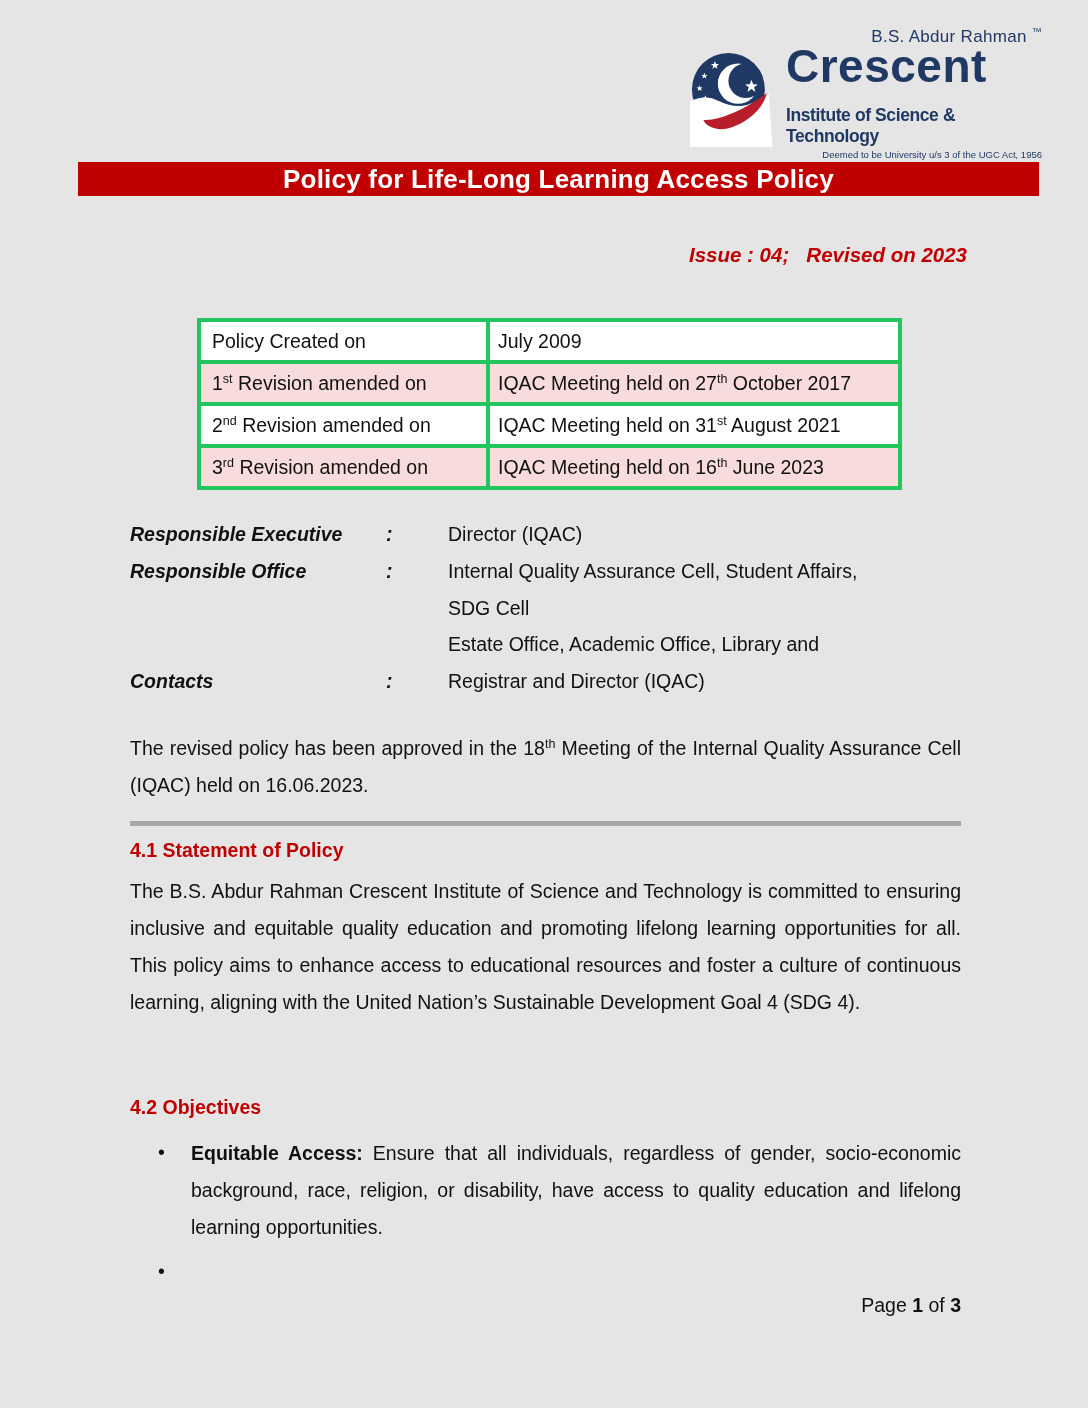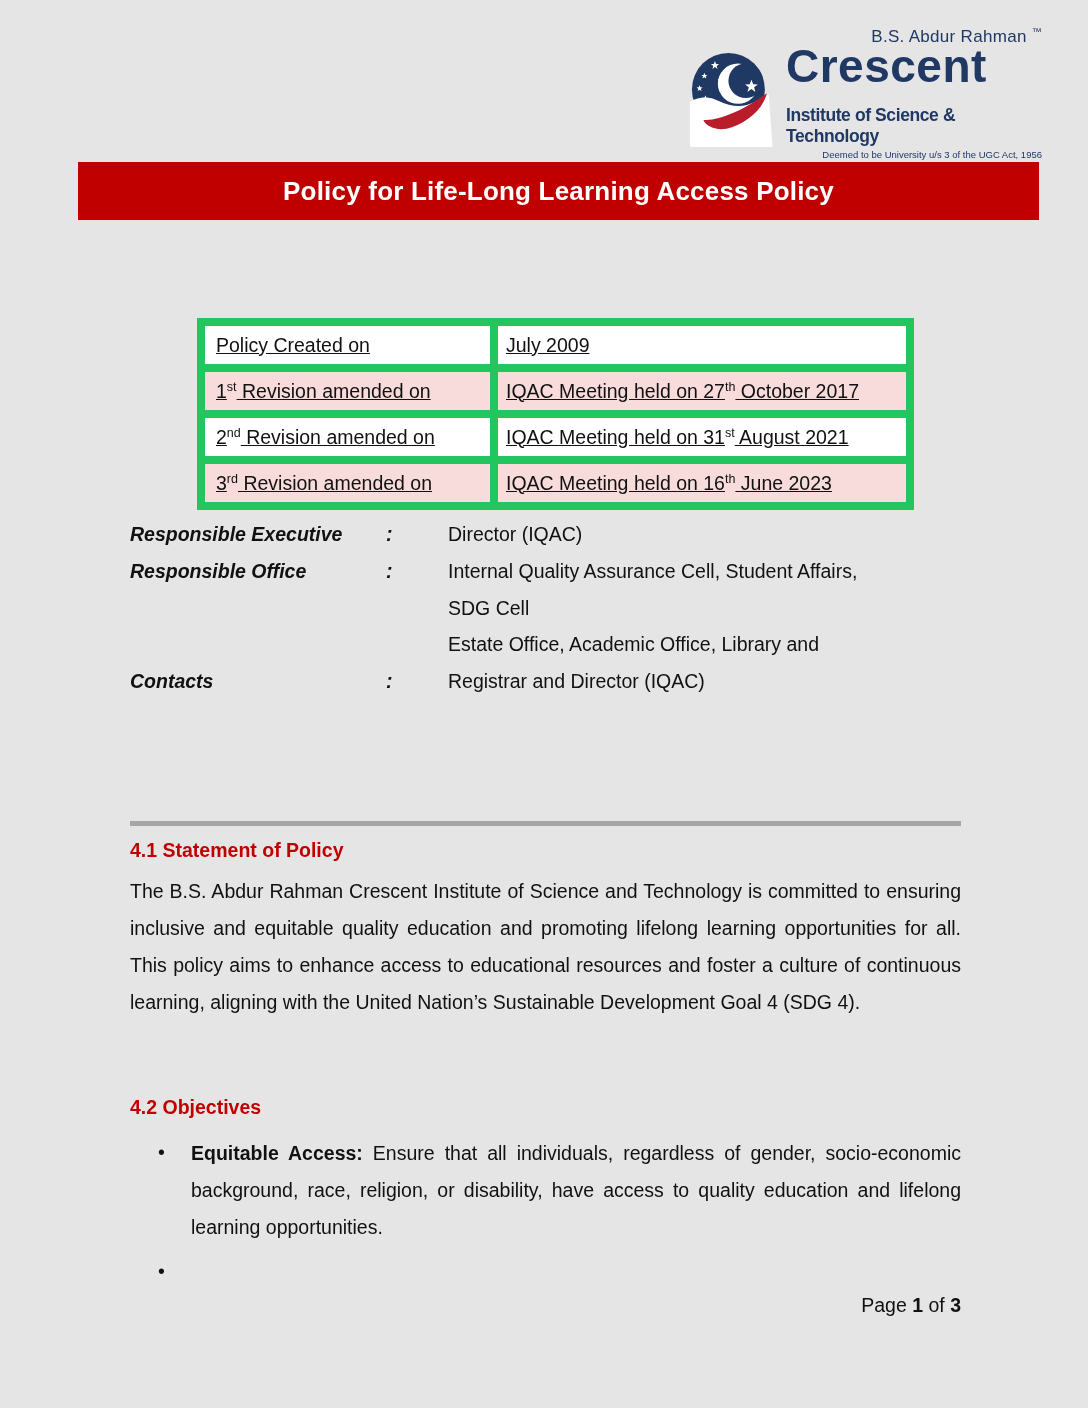--- a/index.html
+++ b/index.html
@@ -14,34 +14,34 @@
   .logo-tm .tm { font-size:10px; vertical-align:7px; }
   .logo-row { display:flex; align-items:flex-start; margin-top:-4px; }
   .logo-mark { width:96px; height:96px; margin-top:8px; flex:0 0 auto; }
   .logo-text { margin-left:0px; }
   .logo-name { font-size:46px; font-weight:bold; color:#1F3864; line-height:1.02; letter-spacing:0.5px; }
   .logo-subtitle { font-size:17.5px; font-weight:bold; color:#1F3864; letter-spacing:-0.4px; margin-top:15px; }
   .logo-tagline { font-size:9.5px; color:#1F3864; text-align:right; margin-top:2px; }
 
   
   .title-bar {
-    position:absolute; left:78px; top:162px; width:961px; height:58px;
+    position:absolute; left:78px; top:162px; width:961px; height:34px;
     background:#C00000; display:flex; align-items:center; justify-content:center;
   }
   .title-bar-text { color:#ffffff; font-weight:bold; font-size:26px; letter-spacing:0.2px; }
   .issue-line {
     position:absolute; top:243px; right:121px; color:#C00000;
     font-weight:bold; font-style:italic; font-size:20.5px; white-space:pre;
   }
 
   
   .rev-table { position:absolute; left:197px; top:318px; border-collapse:collapse; }
   .rev-table td {
-    border:8px solid #22c55e; font-size:19.5px; padding:5px 10px 5px 11px;
-    height:28px; vertical-align:middle; background:#ffffff;text-decoration:underline;
+    border:4px solid #22c55e; font-size:19.5px; padding:5px 10px 5px 11px;
+    height:28px; vertical-align:middle; background:#ffffff;
   }
   .rev-table td.c1 { width:264px; }
   .rev-table td.c2 { width:390px;padding-left:8px; }
   .rev-table tr.alt td { background:#F8DBDB; }
   .sup { display:inline-block; font-size:12.5px; vertical-align:7px; line-height:0; }
 
   
   .resp-block { position:absolute; left:130px; top:516px; width:840px; font-size:19.5px; line-height:36.8px; }
   .resp-row { display:grid; grid-template-columns:256px 62px 1fr; }
   .resp-label, .resp-colon { font-weight:bold; font-style:italic; }
@@ -98,20 +98,21 @@
         <div class="logo-subtitle">Institute of Science &amp; Technology</div>
         <div class="logo-tagline">Deemed to be University u/s 3 of the UGC Act, 1956</div>
       </div>
     </div>
   </div>
 
   <div class="title-bar">
     <span class="title-bar-text">Policy for Life-Long Learning Access Policy</span>
   </div>
 
+  <div class="issue-line">Issue : 04;   Revised on 2023</div>
 
   <table class="rev-table">
     <tbody>
       <tr>
         <td class="c1"><span>Policy Created on</span><span class="sup"></span><span></span></td>
         <td class="c2"><span>July 2009</span><span class="sup"></span><span></span></td>
       </tr>
       <tr class="alt">
         <td class="c1"><span>1</span><span class="sup">st</span><span> Revision amended on</span></td>
         <td class="c2"><span>IQAC Meeting held on 27</span><span class="sup">th</span><span> October 2017</span></td>
@@ -142,20 +143,23 @@
         <div>Estate Office, Academic Office, Library and</div>
       </div>
     </div>
     <div class="resp-row">
       <div class="resp-label">Contacts</div>
       <div class="resp-colon">:</div>
       <div class="resp-value">Registrar and Director (IQAC)</div>
     </div>
   </div>
 
+  <div class="approval">
+    <span>The revised policy has been approved in the 18</span><span class="sup">th</span><span> Meeting of the Internal Quality Assurance Cell (IQAC) held on 16.06.2023.</span>
+  </div>
 
   <div class="divider"></div>
 
   <div class="sec-heading h41">4.1 Statement of Policy</div>
   <div class="body-41">The B.S. Abdur Rahman Crescent Institute of Science and Technology is committed to ensuring inclusive and equitable quality education and promoting lifelong learning opportunities for all. This policy aims to enhance access to educational resources and foster a culture of continuous learning, aligning with the United Nation’s Sustainable Development Goal 4 (SDG 4).</div>
 
   <div class="sec-heading h42">4.2 Objectives</div>
   <div class="bullets">
     <div class="bullet-item">
       <span class="bullet-dot">•</span>

